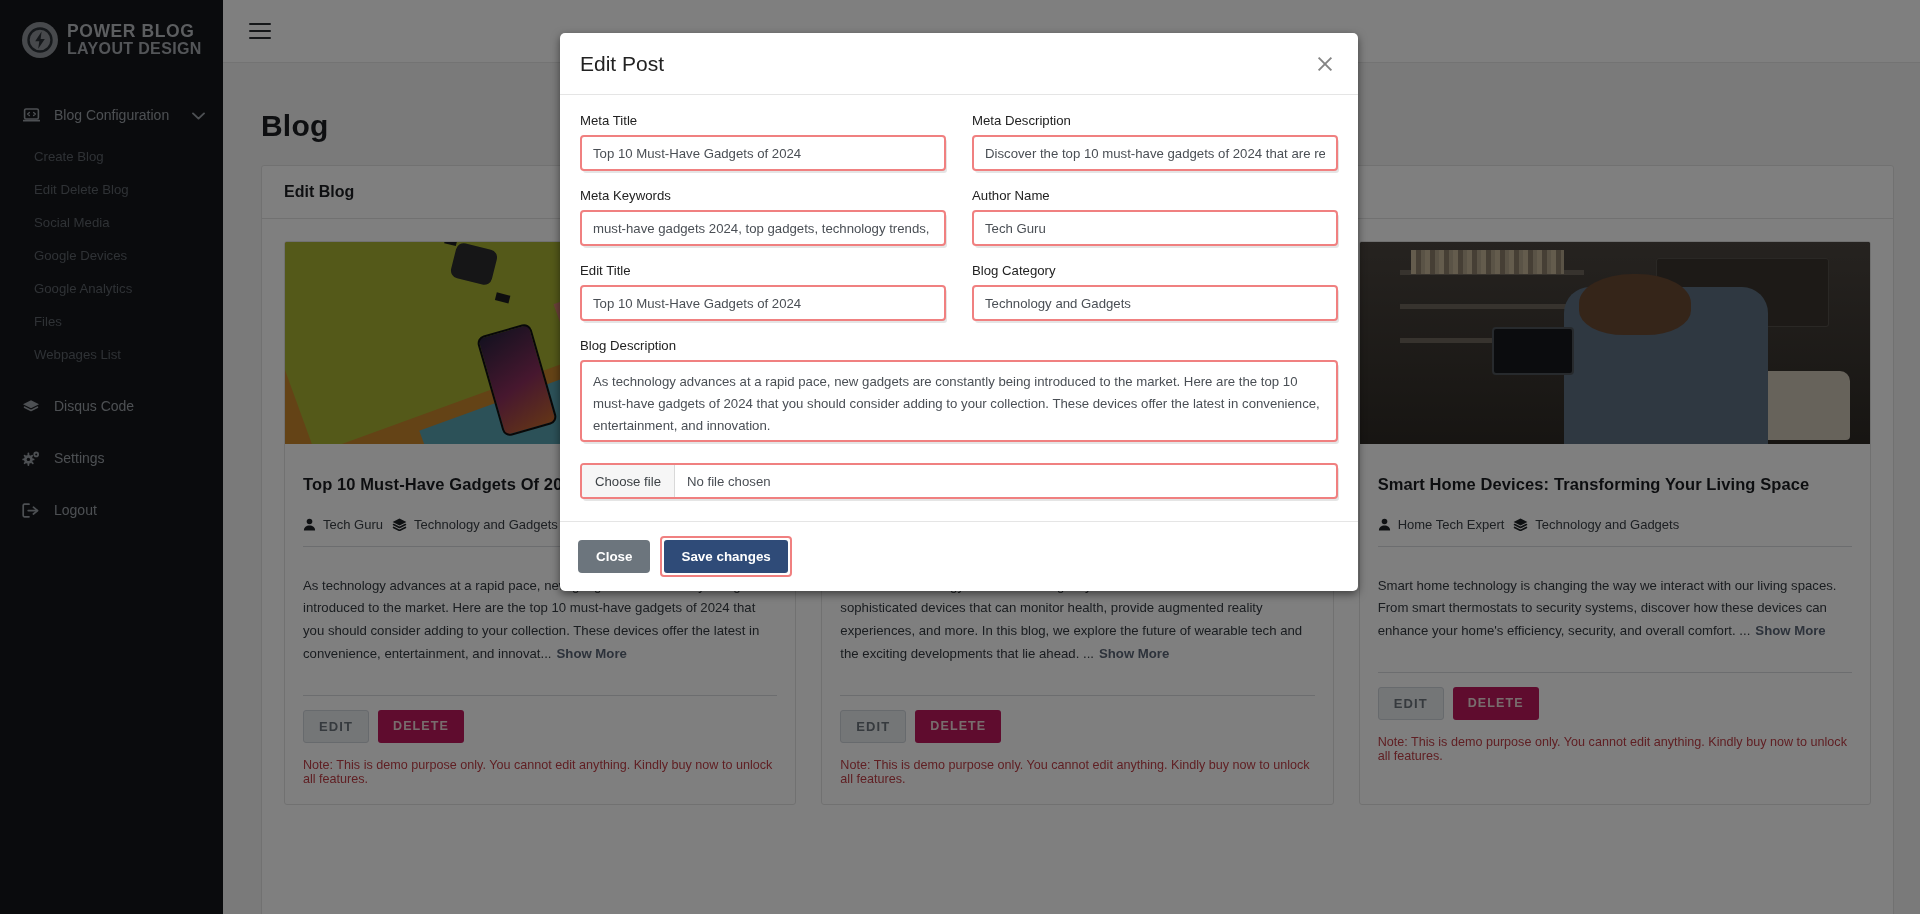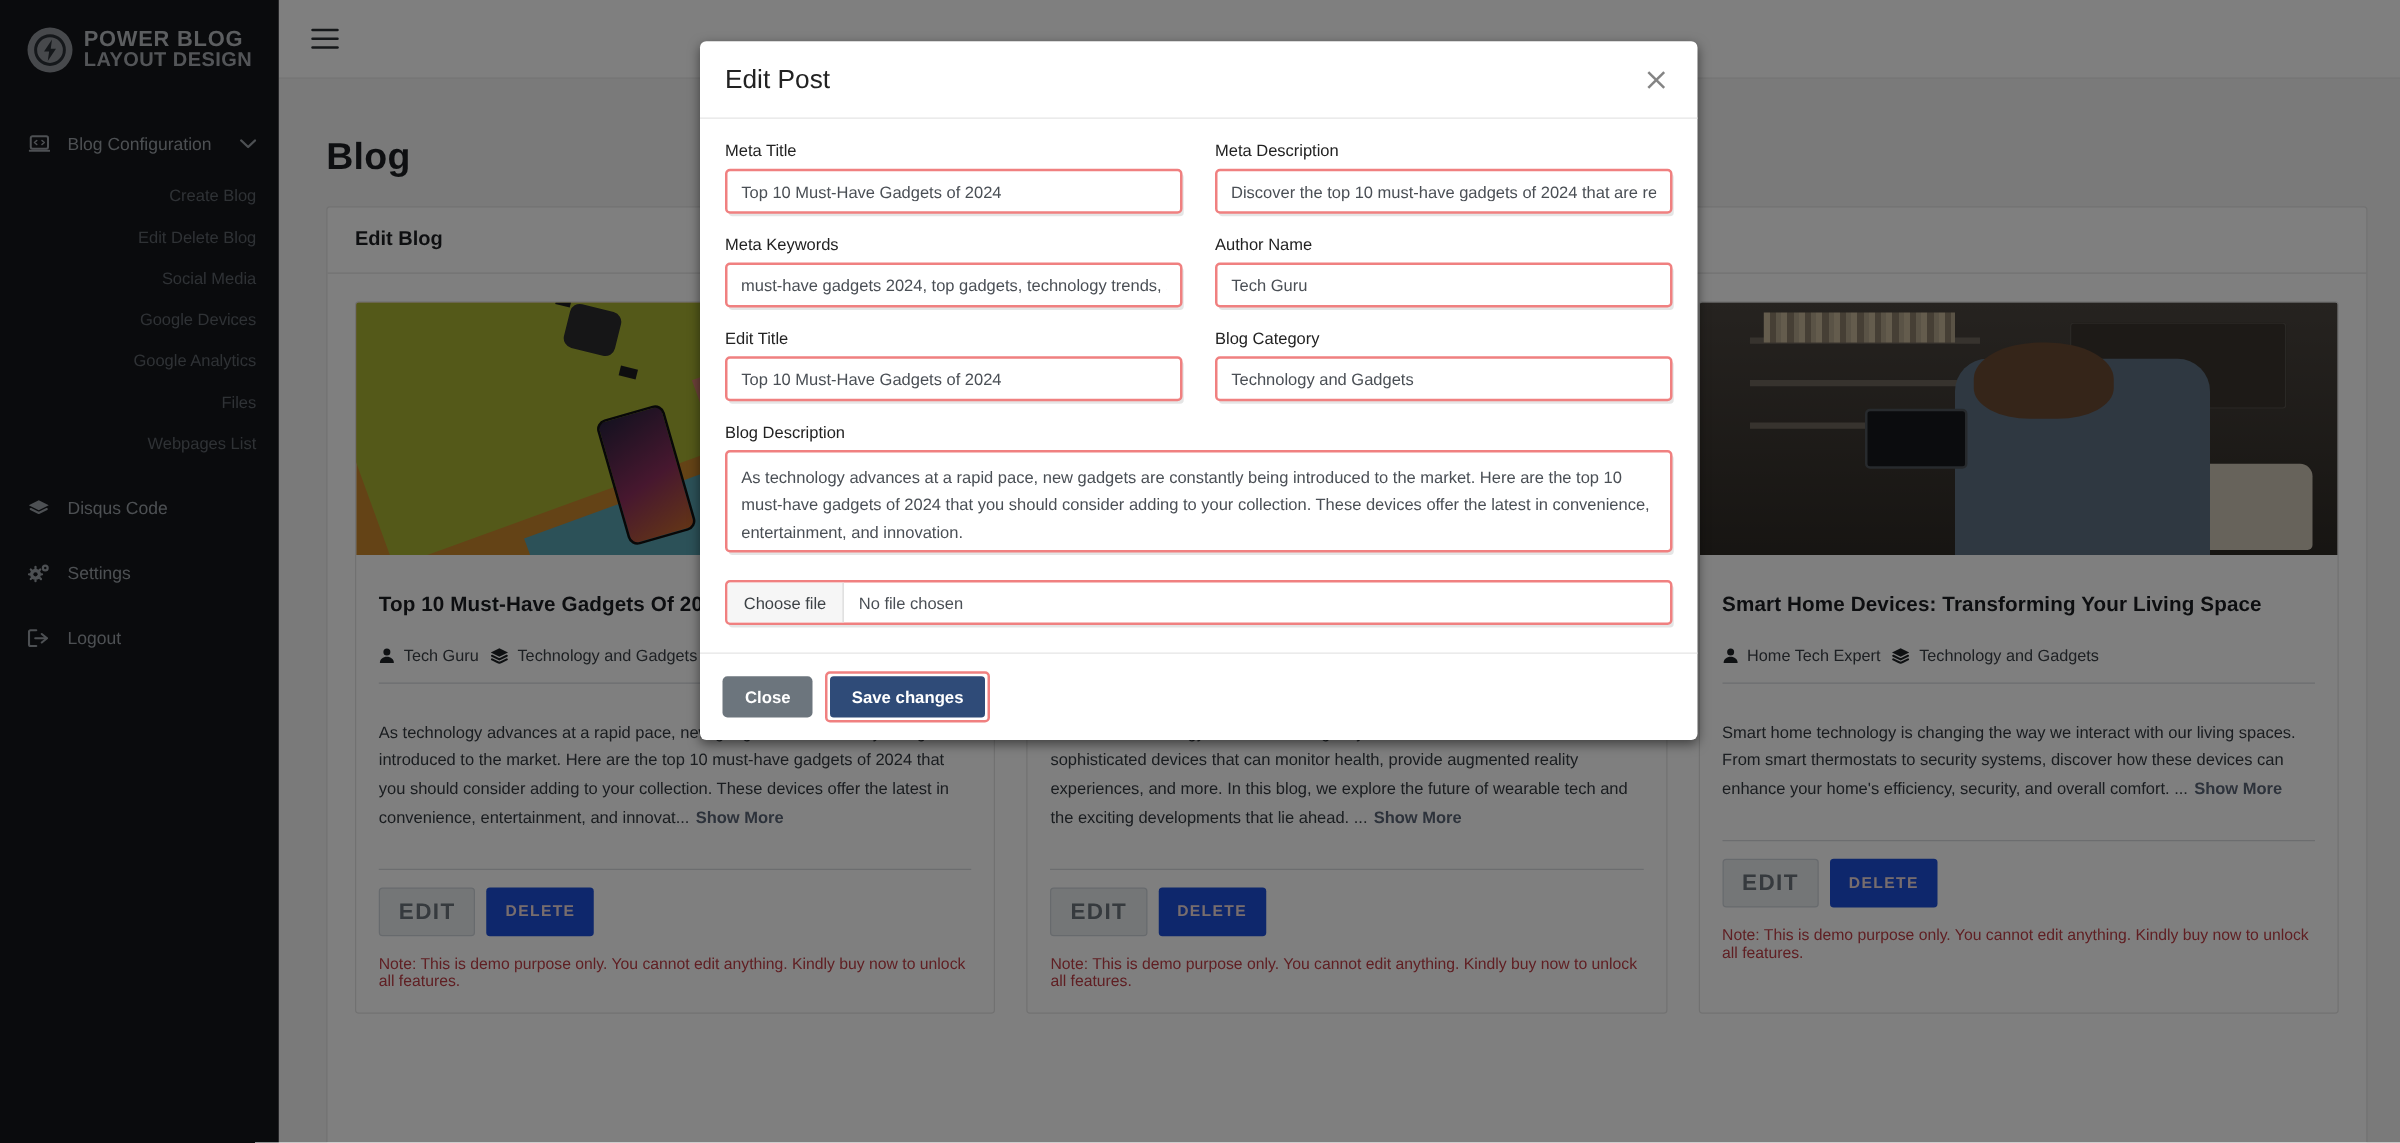--- a/index.html
+++ b/index.html
@@ -76,21 +76,20 @@
     font-size: 11px;
     color: #9aa0a6;
     transform: translateY(1px);
   }
   .sub-list { padding: 6px 0 2px 0; }
   .sub-item {
     padding: 9px 18px 9px 34px;
     font-size: 13.2px;
     color: #5e646b;
     cursor: pointer;
-    text-align: right;
   }
   .nav-gap { height: 14px; }
 
   
   #main {
     flex: 1;
     height: 914px;
     background: #f4f4f4;
     position: relative;
     overflow: hidden;
@@ -219,25 +218,25 @@
     height:1px; background:#d8dade; margin: 14px 18px 0 18px;
   }
   .card-desc {
     padding: 14px 18px 0 18px;
     font-size: 13.2px; color: #343a40; line-height: 1.72;
   }
   .show-more { color: #5a6576; font-weight: 600; margin-left: 5px; cursor:pointer; }
   .card-actions { padding: 14px 18px 0 18px; display:flex; gap: 9px; }
   .btn-edit {
     background: #e9ecef; color: #6c757d; border: 1px solid #ced4da;
-    padding: 8px 15px; font-size: 18px; font-weight: 700; letter-spacing: 1.1px;
+    padding: 8px 15px; font-size: 13px; font-weight: 700; letter-spacing: 1.1px;
     border-radius: 3px; cursor: pointer;
   }
   .btn-delete {
-    background: #1d4ed8; color: #f0dada; border: none;
+    background: #be185d; color: #f0dada; border: none;
     padding: 9px 15px; font-size: 12.5px; font-weight: 700; letter-spacing: 1.1px;
     border-radius: 3px; cursor: pointer;
   }
   .card-note {
     padding: 15px 18px 18px 18px;
     font-size: 12.6px; color: #bf3f47;
   }
 
   
   #backdrop {

